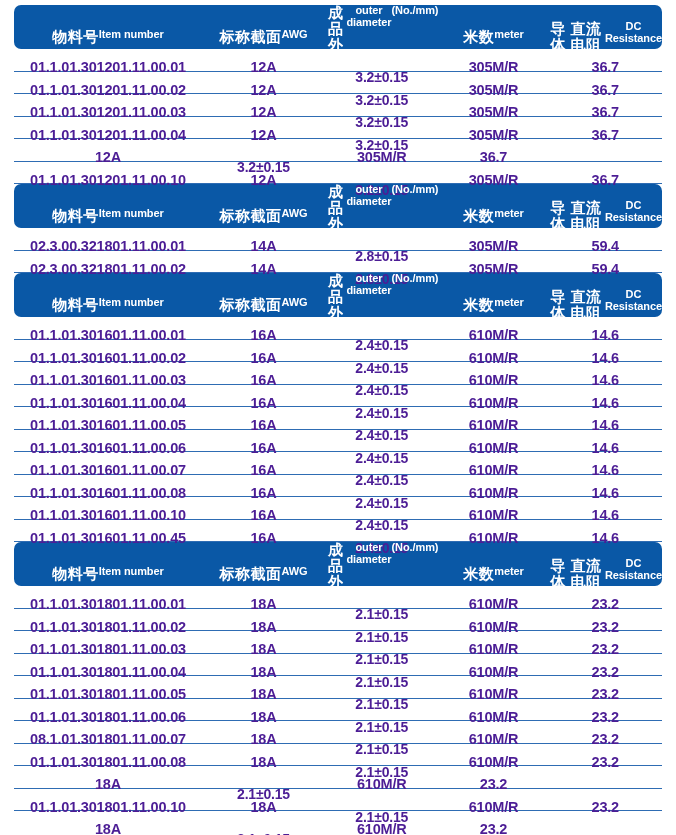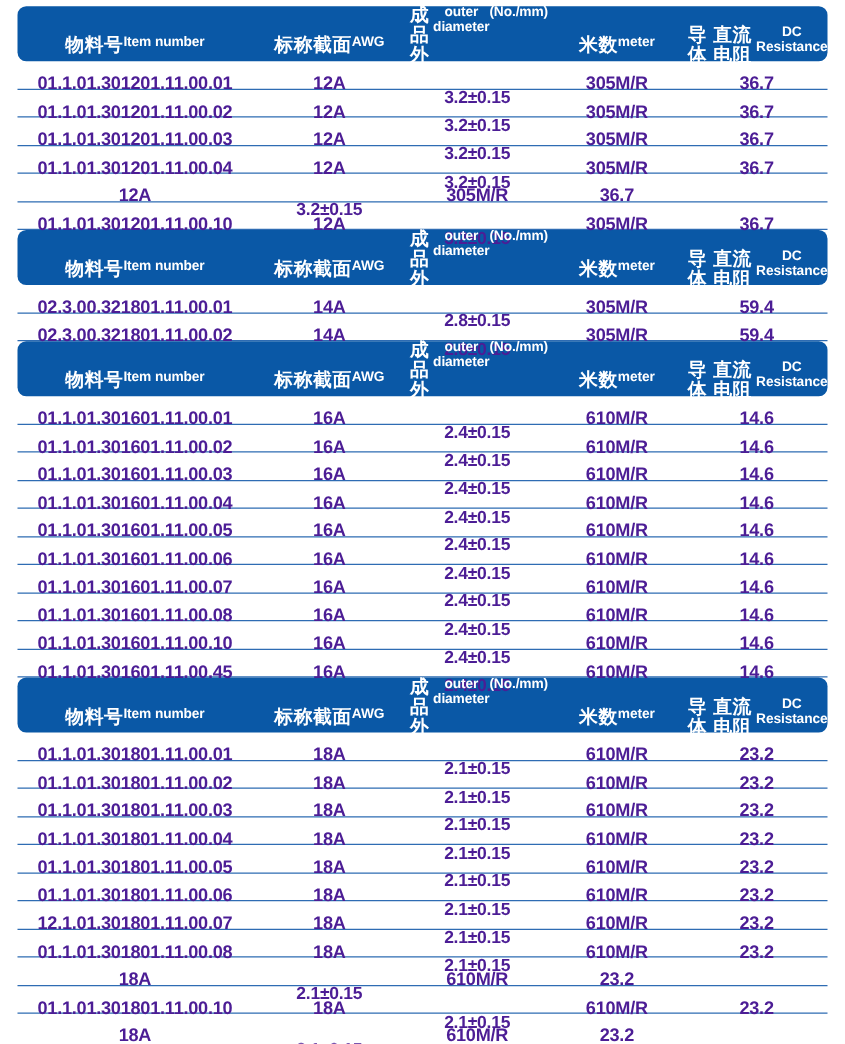--- a/index.html
+++ b/index.html
@@ -309,21 +309,21 @@
           <div class="cell c5">23.2</div>
         </div>
         <div class="trow">
           <div class="cell c1">01.1.01.301801.11.00.06</div>
           <div class="cell c2">18A</div>
           <div class="cell c3">2.1±0.15</div>
           <div class="cell c4">610M/R</div>
           <div class="cell c5">23.2</div>
         </div>
         <div class="trow">
-          <div class="cell c1">12.1.01.301801.11.00.07</div>
+          <div class="cell c1">08.1.01.301801.11.00.07</div>
           <div class="cell c2">18A</div>
           <div class="cell c3">2.1±0.15</div>
           <div class="cell c4">610M/R</div>
           <div class="cell c5">23.2</div>
         </div>
         <div class="trow">
           <div class="cell c1">01.1.01.301801.11.00.08</div>
           <div class="cell c2">18A</div>
           <div class="cell c3">2.1±0.15</div>
           <div class="cell c4">610M/R</div>

